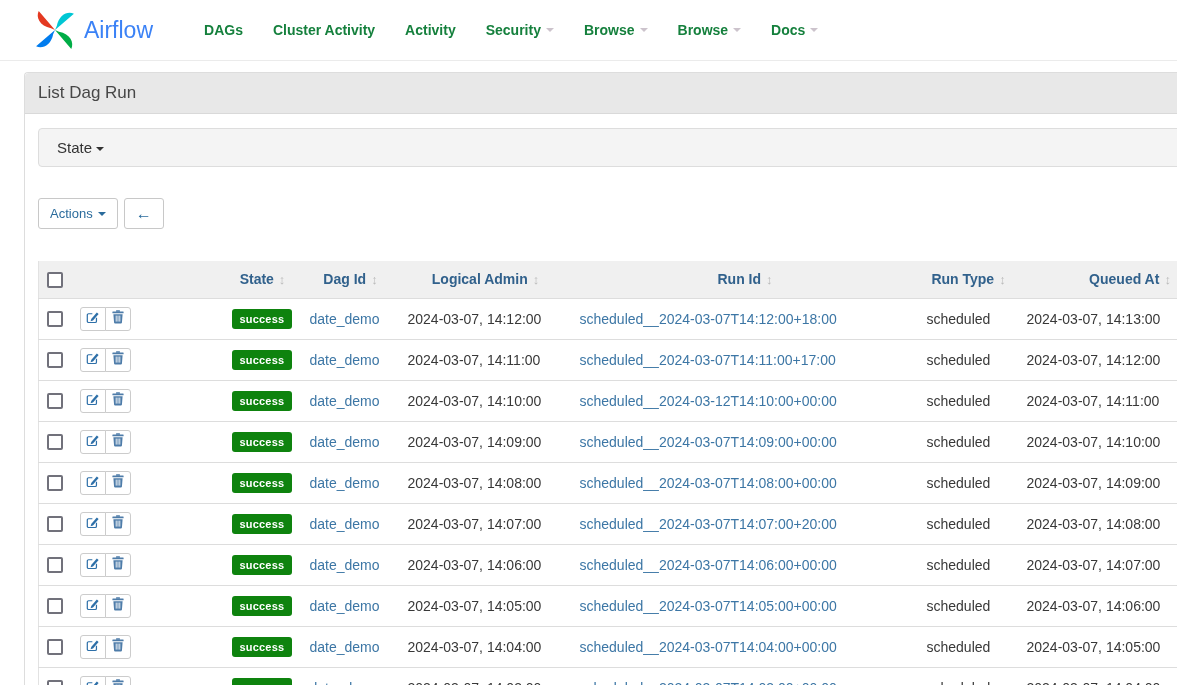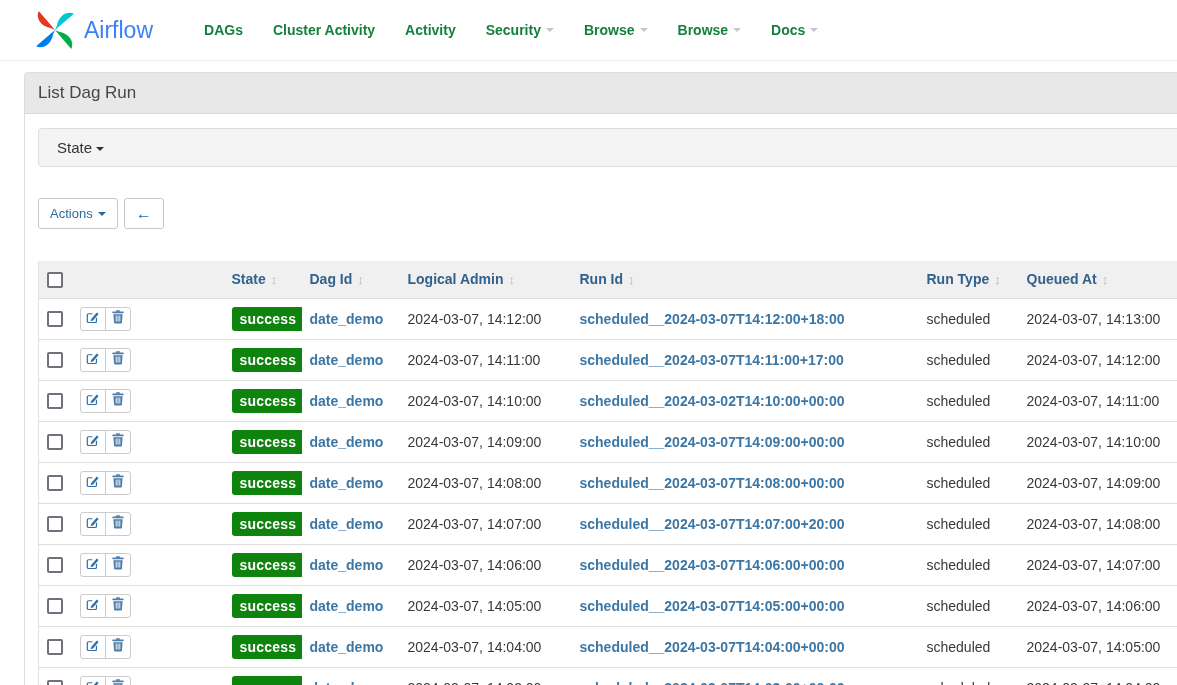--- a/index.html
+++ b/index.html
@@ -67,30 +67,30 @@
   .btn-caret { color:var(--c-btn); }
   .back-arrow { font-size:16px; line-height:1; }
 
   
   table.records {
     border-collapse:collapse; table-layout:fixed; width:1203px;
     border-left:1px solid #e2e2e2; font-size:14px;
   }
   .records thead th {
     background:#f0f0f0; color:var(--c-header); font-weight:bold;
-    text-align:left; padding:8px; height:37px; white-space:nowrap;
+    text-align:center; padding:8px; height:37px; white-space:nowrap;
   }
   .records tbody td {
     border-top:1px solid #ddd; padding:8px; height:39px;
     vertical-align:middle; color:#383838; white-space:nowrap; overflow:hidden;
   }
   .sort-icon { color:#b9b9b9; font-size:13px; margin-left:5px; font-weight:bold; }
-  .tbl-link { color:var(--c-link); text-decoration:none; cursor:pointer;font-weight:bold; }
+  .tbl-link { color:var(--c-link); text-decoration:none; cursor:pointer; }
   .badge-success {
-    background:var(--c-success); color:#fff; font-size:14px; font-weight:bold;
+    background:var(--c-success); color:#fff; font-size:11px; font-weight:bold;
     padding:4px 8px; border-radius:3px; display:inline-block; letter-spacing:0.2px;
   }
   .cbx {
     width:16px; height:16px; border:2px solid #71717b; border-radius:2px;
     background:#fff; display:inline-block; cursor:pointer; vertical-align:middle;
   }
   .btn-group { display:inline-flex; }
   .icon-btn {
     width:26px; height:24px; background:#fff; border:1px solid #ccc;
     display:inline-flex; align-items:center; justify-content:center; cursor:pointer;
@@ -251,21 +251,21 @@
                       <rect x="4" y="0.2" width="4" height="1.6" rx="0.6" fill="#4e7ca9"></rect>
                       <rect x="0.4" y="1.6" width="11.2" height="1.7" rx="0.5" fill="#4e7ca9"></rect>
                       <path d="M1.4 4.2 h9.2 l-0.65 8.3 a1.1 1.1 0 0 1 -1.1 1 H3.15 a1.1 1.1 0 0 1 -1.1 -1 Z" fill="#4e7ca9"></path>
                       <path d="M4.2 5.6 v6 M6 5.6 v6 M7.8 5.6 v6" stroke="#fff" stroke-width="0.9"></path>
                     </svg></span>
                 </button>
               </span></td>
             <td><span class="badge-success">success</span></td>
             <td><a class="tbl-link">date_demo</a></td>
             <td>2024-03-07, 14:10:00</td>
-            <td><a class="tbl-link">scheduled__2024-03-02T14:10:00+00:00</a></td>
+            <td><a class="tbl-link">scheduled__2024-03-12T14:10:00+00:00</a></td>
             <td>scheduled</td>
             <td>2024-03-07, 14:11:00</td>
           </tr>
           <tr>
             <td><span class="cbx"></span></td>
             <td><span class="btn-group">
                 <button class="icon-btn">
                   <span><svg width="14" height="14" viewBox="0 0 15 15">
                       <path d="M11.2 8.2 V12 a1.4 1.4 0 0 1 -1.4 1.4 H2.8 A1.4 1.4 0 0 1 1.4 12 V5.4 A1.4 1.4 0 0 1 2.8 4 h4" fill="none" stroke="#2d6fa8" stroke-width="1.3"></path>
                       <path d="M5.6 9.6 L11.6 2.7 L13.5 4.4 L7.5 11.3 L4.9 12 Z" fill="#2d6fa8"></path>

